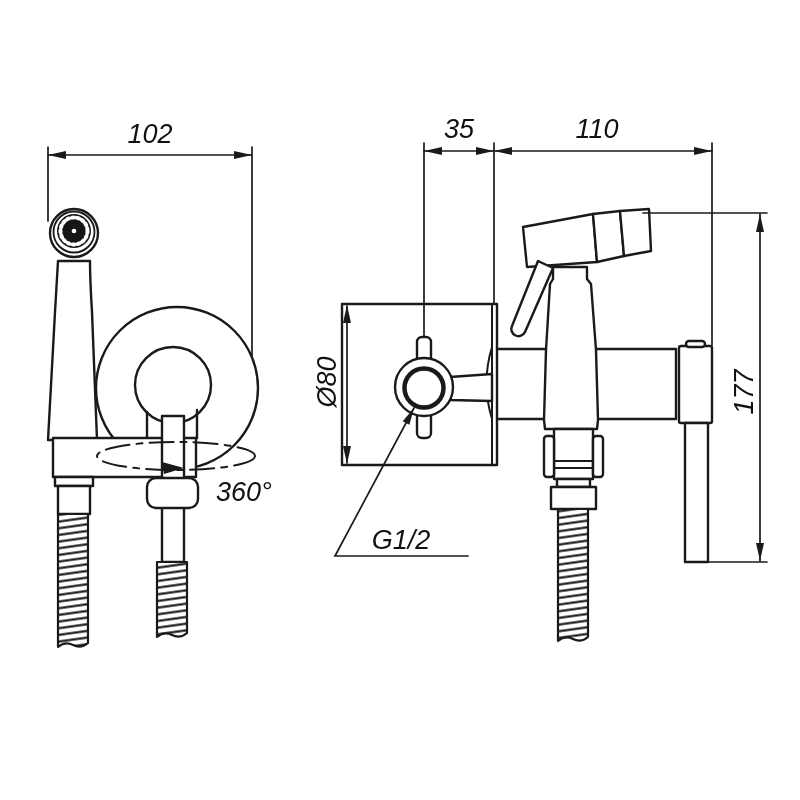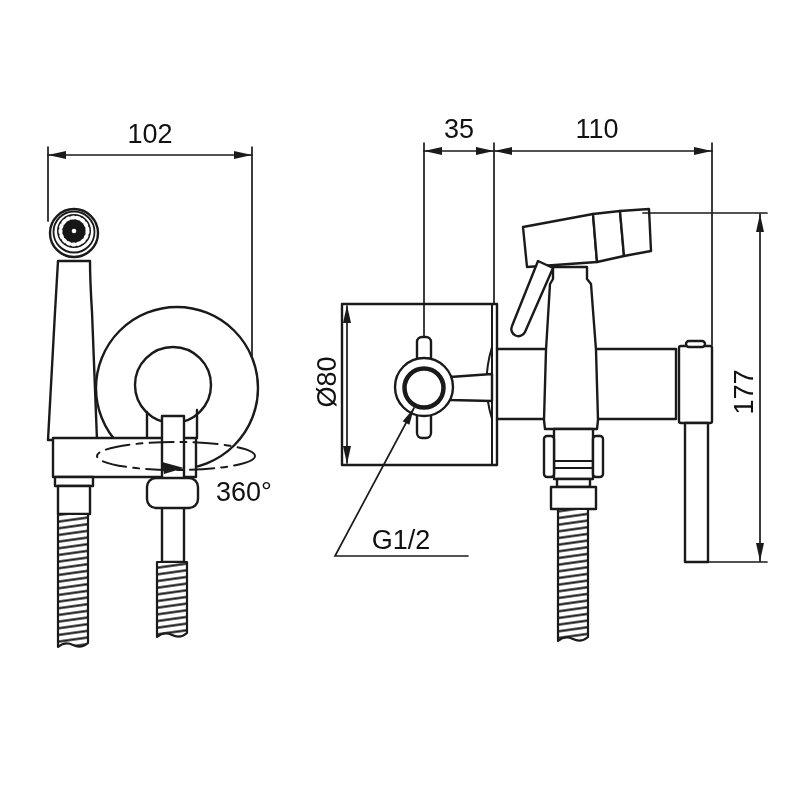--- a/index.html
+++ b/index.html
@@ -1,17 +1,17 @@
 <!DOCTYPE html>
 <html><head>
 <meta charset="utf-8">
 <style>
   html,body{margin:0;padding:0;background:#ffffff;}
   .canvas{position:relative;width:800px;height:800px;background:#ffffff;overflow:hidden;
-          font-family:"Liberation Sans",sans-serif;}
+          font-family:"Liberation Sans",sans-serif;font-style:italic;}
   svg text{font-family:"Liberation Sans",sans-serif;fill:#111;}
   .dimtxt{font-size:27px;}
 </style>
 </head>
 <body>
 
 <div class="canvas">
 <svg width="800" height="800" viewBox="0 0 800 800">
   <defs>
     <pattern id="corr" width="12" height="6.6" patternUnits="userSpaceOnUse" patternTransform="rotate(-8)">

